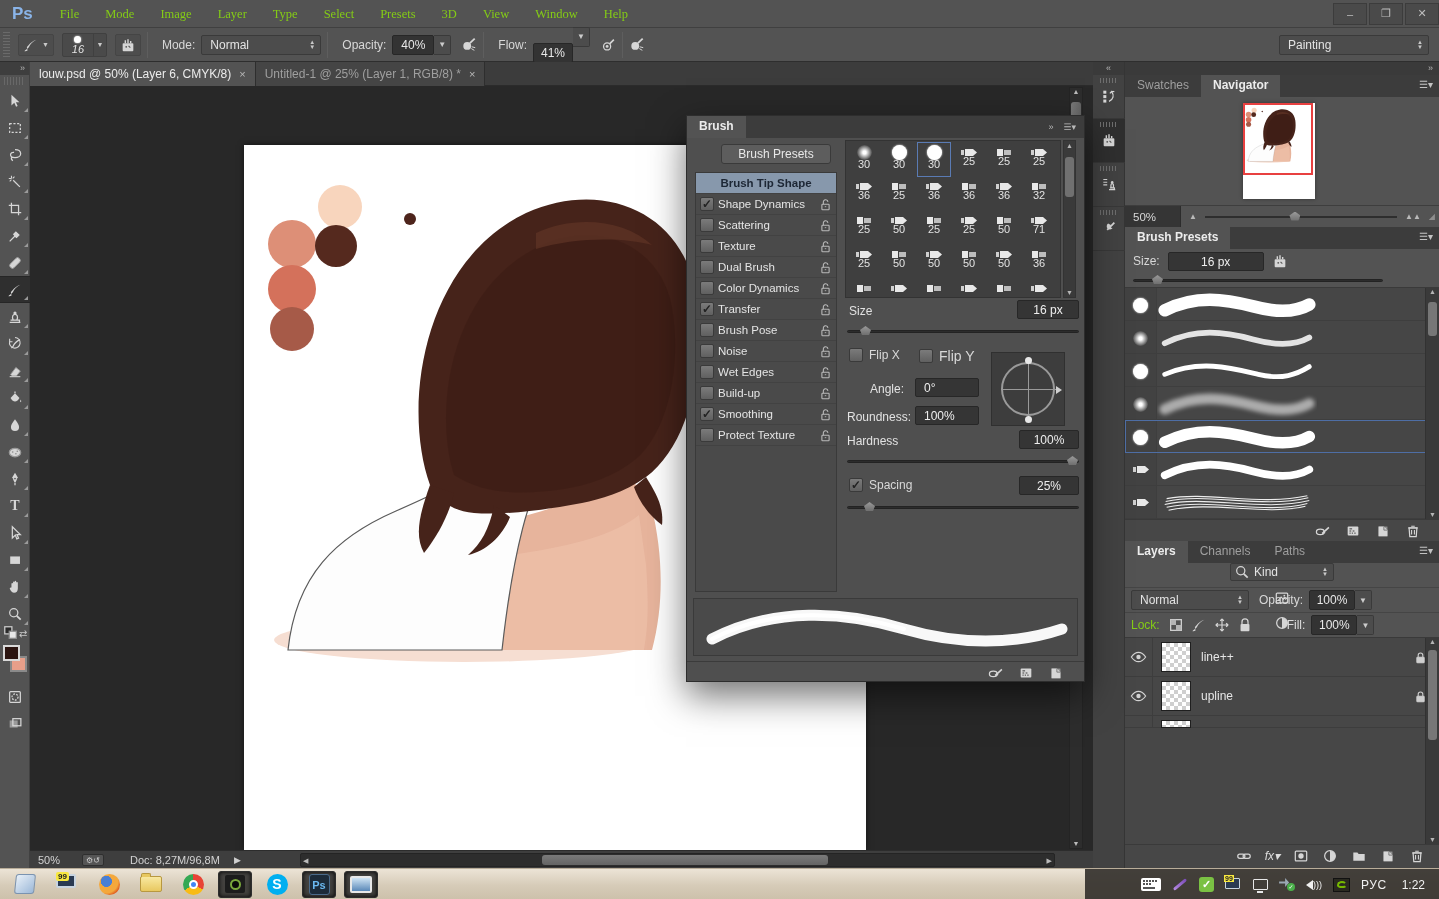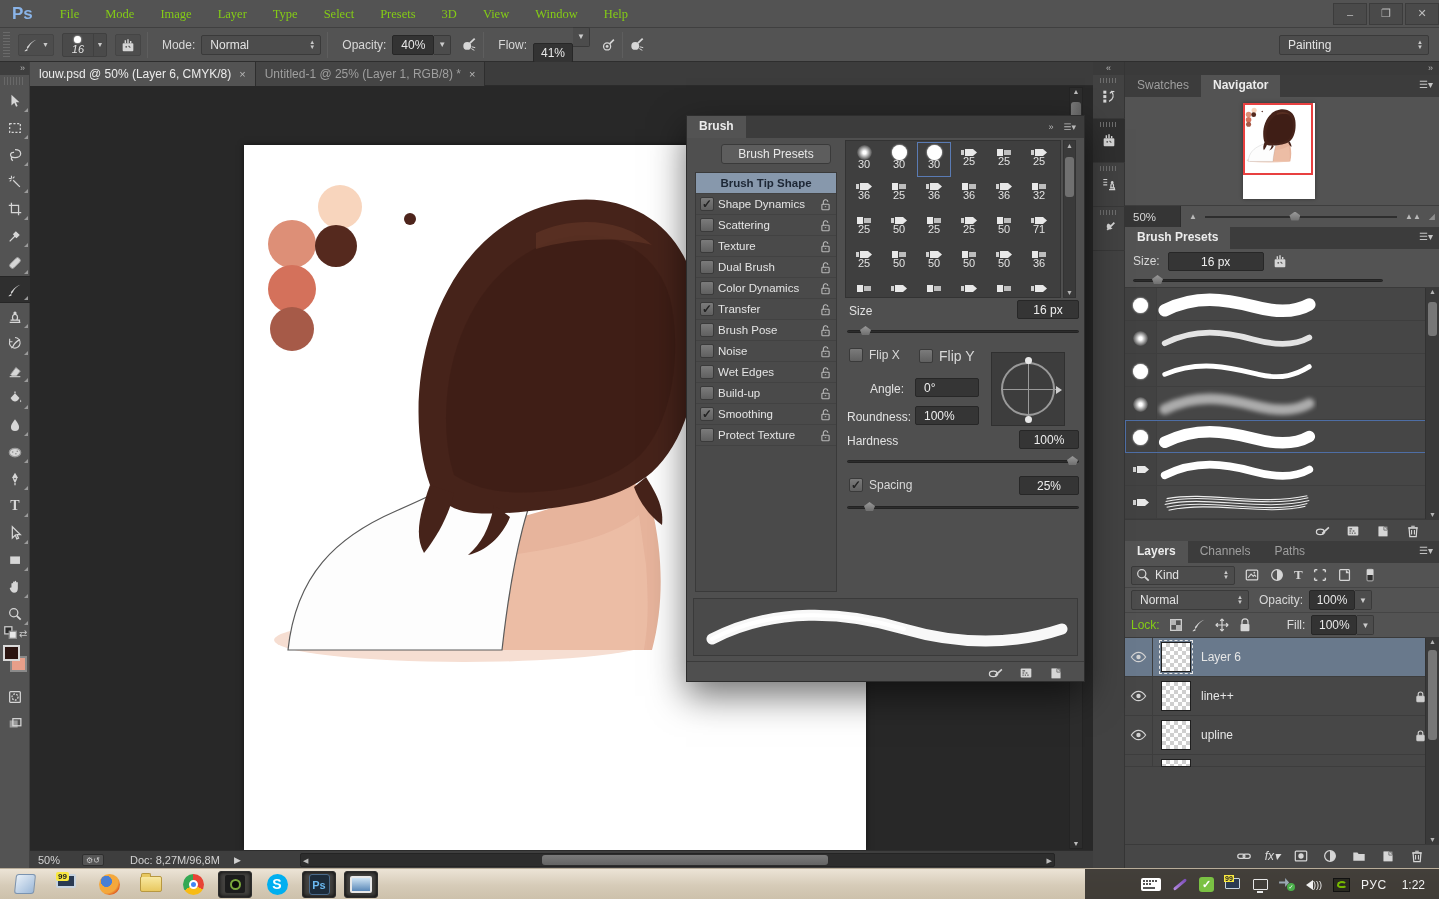--- a/index.html
+++ b/index.html
@@ -154,21 +154,21 @@
   #preset-list { position:relative; height:232px; background:#464646; border-top:1px solid #3a3a3a; overflow:hidden;}
   .preset-row { position:relative; height:33px; border-bottom:1px solid #3e3e3e; display:flex;}
   .preset-row .tipcell { width:32px; border-right:1px solid #3e3e3e; display:flex; align-items:center; justify-content:center; background:#424242;}
   .preset-row .strokecell { width:160px; position:relative;}
   .preset-row.sel { outline:1px solid #4e6ea5; outline-offset:-1px;}
   #preset-scroll { position:absolute; right:0; top:0; width:14px; height:100%; background:#3a3a3a; border-left:1px solid #323232;}
   #preset-scroll .thumb { position:absolute; left:2px; right:2px; top:14px; height:34px; background:#777; border-radius:3px;}
   .panel-footer { height:22px; background:#474747; border-top:1px solid #3a3a3a; display:flex; align-items:center;
     justify-content:flex-end; gap:14px; padding-right:18px;}
   
-  #layers-filter { height:24px; background:#535353; display:flex; align-items:center; padding:0 6px; gap:9px;}
+  #layers-filter { height:24px; background:#535353; display:flex; align-items:center; padding:0 6px; gap:9px;flex-direction:column;}
   #kind-dd { width:104px; height:19px; }
   #layers-blend { height:25px; background:#535353; display:flex; align-items:center; padding:0 6px; border-top:1px solid #454545;}
   #layers-lock { height:25px; background:#535353; display:flex; align-items:center; padding:0 6px; border-top:1px solid #454545;}
   #layers-list { position:relative; height:207px; background:#474747; border-top:1px solid #3a3a3a; overflow:hidden;}
   .layer-row { height:39px; display:flex; align-items:center; border-bottom:1px solid #3d3d3d; position:relative;}
   .layer-row.sel { background:#69798c; }
   .eye-cell { width:28px; display:flex; align-items:center; justify-content:center; border-right:1px solid #3d3d3d; align-self:stretch;}
   .thumb-box { width:30px; height:30px; margin:0 10px 0 8px; background:#fff; border:1px solid #1f1f1f; position:relative;
     background-image:linear-gradient(45deg,#cfcfcf 25%,transparent 25%,transparent 75%,#cfcfcf 75%),
       linear-gradient(45deg,#cfcfcf 25%,transparent 25%,transparent 75%,#cfcfcf 75%);
@@ -1373,32 +1373,20 @@
       </span>
     <span style="font-size:12px;color:#ddd;margin-left:34px;">Fill:</span>
     <div style="display:flex;margin-left:6px;">
       <div class="dark-field" style="width:46px;">
         <span>100%</span>
       </div>
       <div class="dd-btn">▼</div>
     </div>
   </div>
   <div id="layers-list">
-      <div class="layer-row sel">
-        <div class="eye-cell">
-          <span>
-            <svg width="17" height="12" viewBox="0 0 20 13" fill="none" stroke="#d2d2d2" stroke-width="1.4">
-              <path d="M1.6,6.5 C4.4,2.4 8,1 10,1 C12,1 15.6,2.4 18.4,6.5 C15.6,10.6 12,12 10,12 C8,12 4.4,10.6 1.6,6.5 Z"></path>
-              <circle cx="10" cy="6.5" r="2.6" fill="#d2d2d2" stroke="none"></circle>
-            </svg>
-          </span>
-        </div>
-        <div class="thumb-box"></div>
-        <span class="layer-name">Layer 6</span>
-      </div>
       <div class="layer-row">
         <div class="eye-cell">
           <span>
             <svg width="17" height="12" viewBox="0 0 20 13" fill="none" stroke="#d2d2d2" stroke-width="1.4">
               <path d="M1.6,6.5 C4.4,2.4 8,1 10,1 C12,1 15.6,2.4 18.4,6.5 C15.6,10.6 12,12 10,12 C8,12 4.4,10.6 1.6,6.5 Z"></path>
               <circle cx="10" cy="6.5" r="2.6" fill="#d2d2d2" stroke="none"></circle>
             </svg>
           </span>
         </div>
         <div class="thumb-box"></div>

